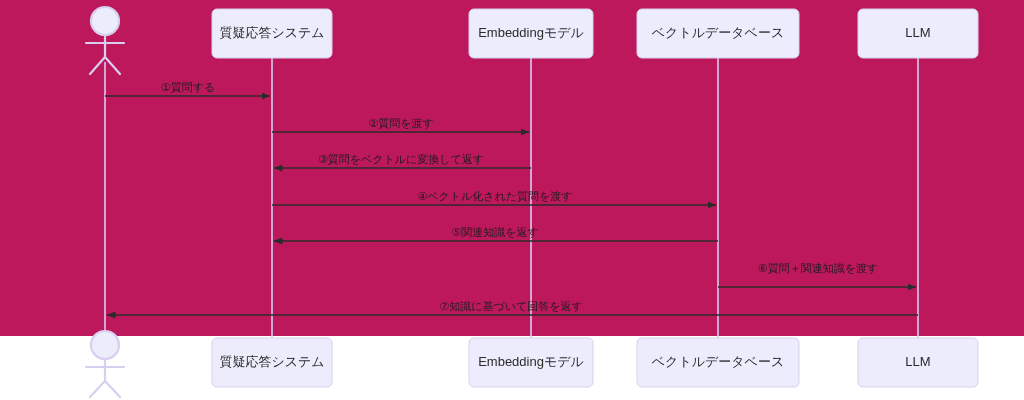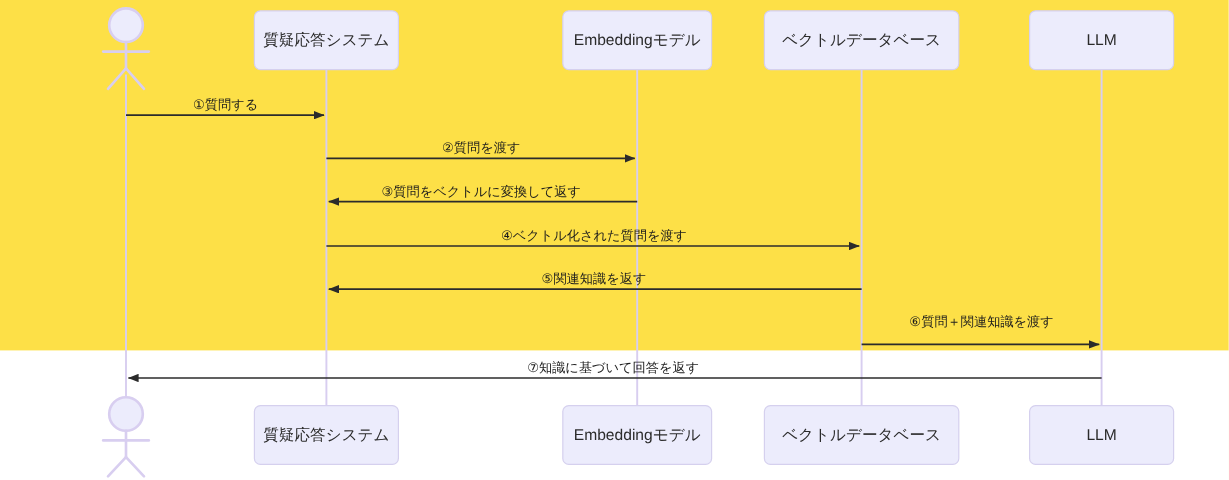--- a/index.html
+++ b/index.html
@@ -9,22 +9,22 @@
   }
   body {
     width: 1024px;
     height: 400px;
     font-family: "Liberation Sans", "DejaVu Sans", sans-serif;
     overflow: hidden;
   }
   #diagram-root {
     position: relative;
     width: 1024px;
-    height: 292px;
-    background: #fde047;
+    height: 336px;
+    background: #be185d;
   }
   svg.diagram-canvas {
     position: absolute;
     left: 0;
     top: 0;
     width: 1024px;
     height: 400px;
     display: block;
   }
   .participant-label {

